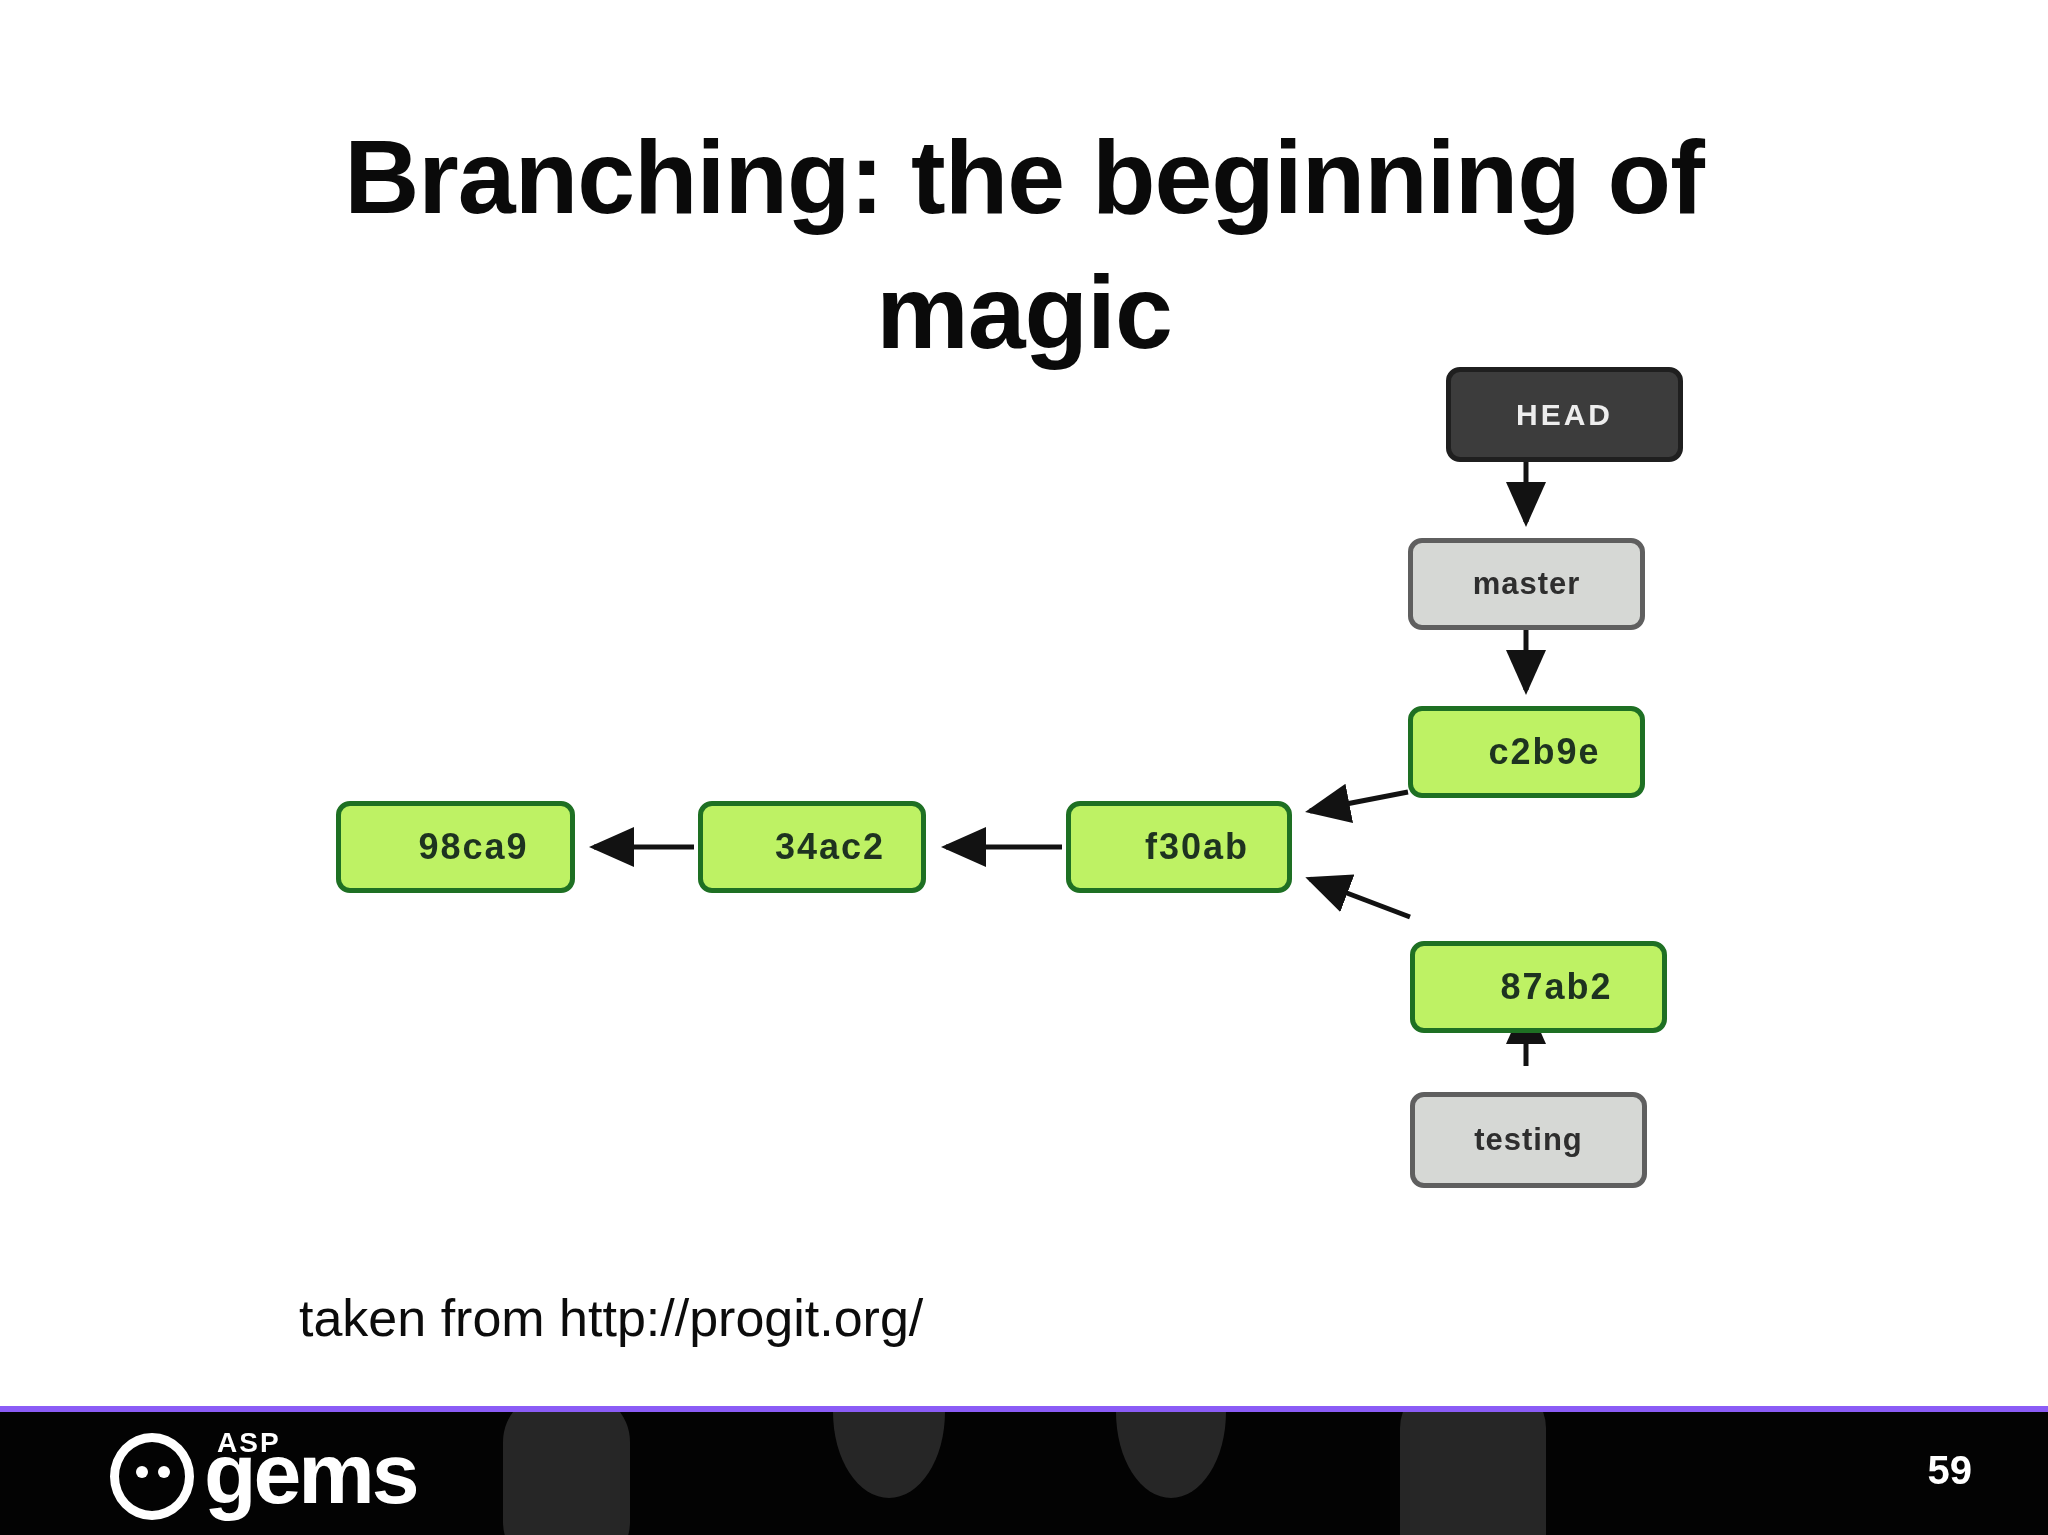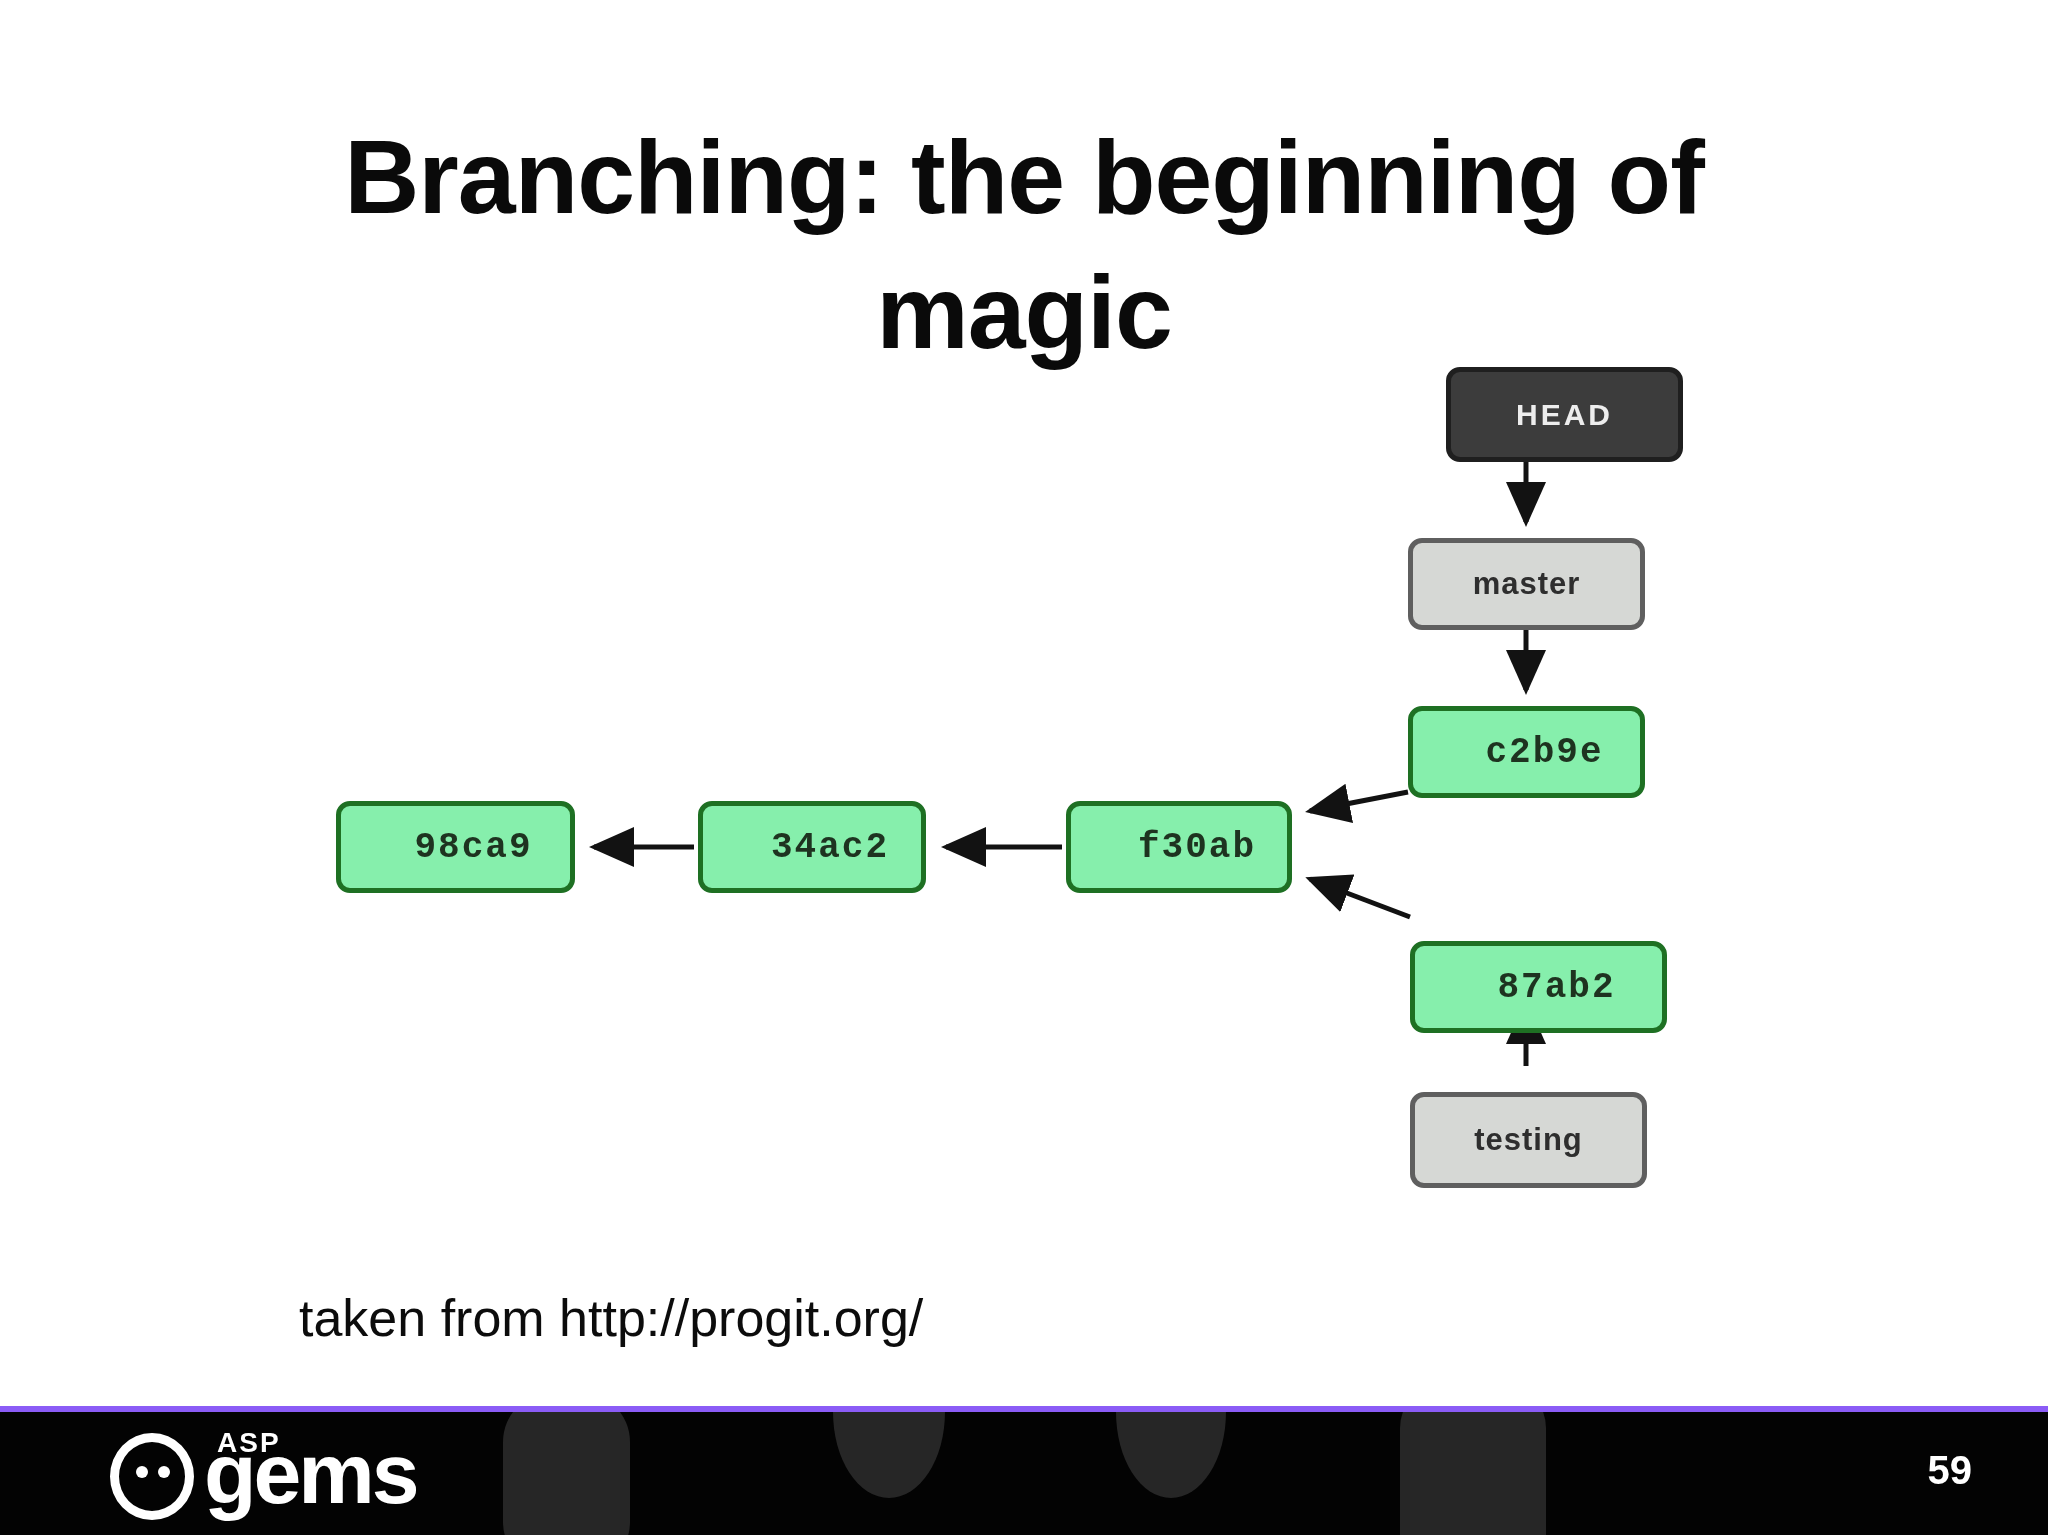--- a/index.html
+++ b/index.html
@@ -30,23 +30,23 @@
   
   .node {
     position: absolute;
     box-sizing: border-box;
     border-radius: 14px;
     display: flex;
     align-items: center;
     justify-content: center;
   }
   .node--commit {
-    background: #86efac;
+    background: #bef264;
     border: 5px solid #1e7023;
-    font-family: Liberation Mono, monospace;
+    font-family: Liberation Sans, sans-serif;
     font-weight: 700;
     font-size: 36px;
     letter-spacing: 2px;
     color: #1e3320;
     padding-left: 36px;
   }
   .node--branch {
     background: #d6d8d5;
     border: 5px solid #5f5f5f;
     font-weight: 700;

